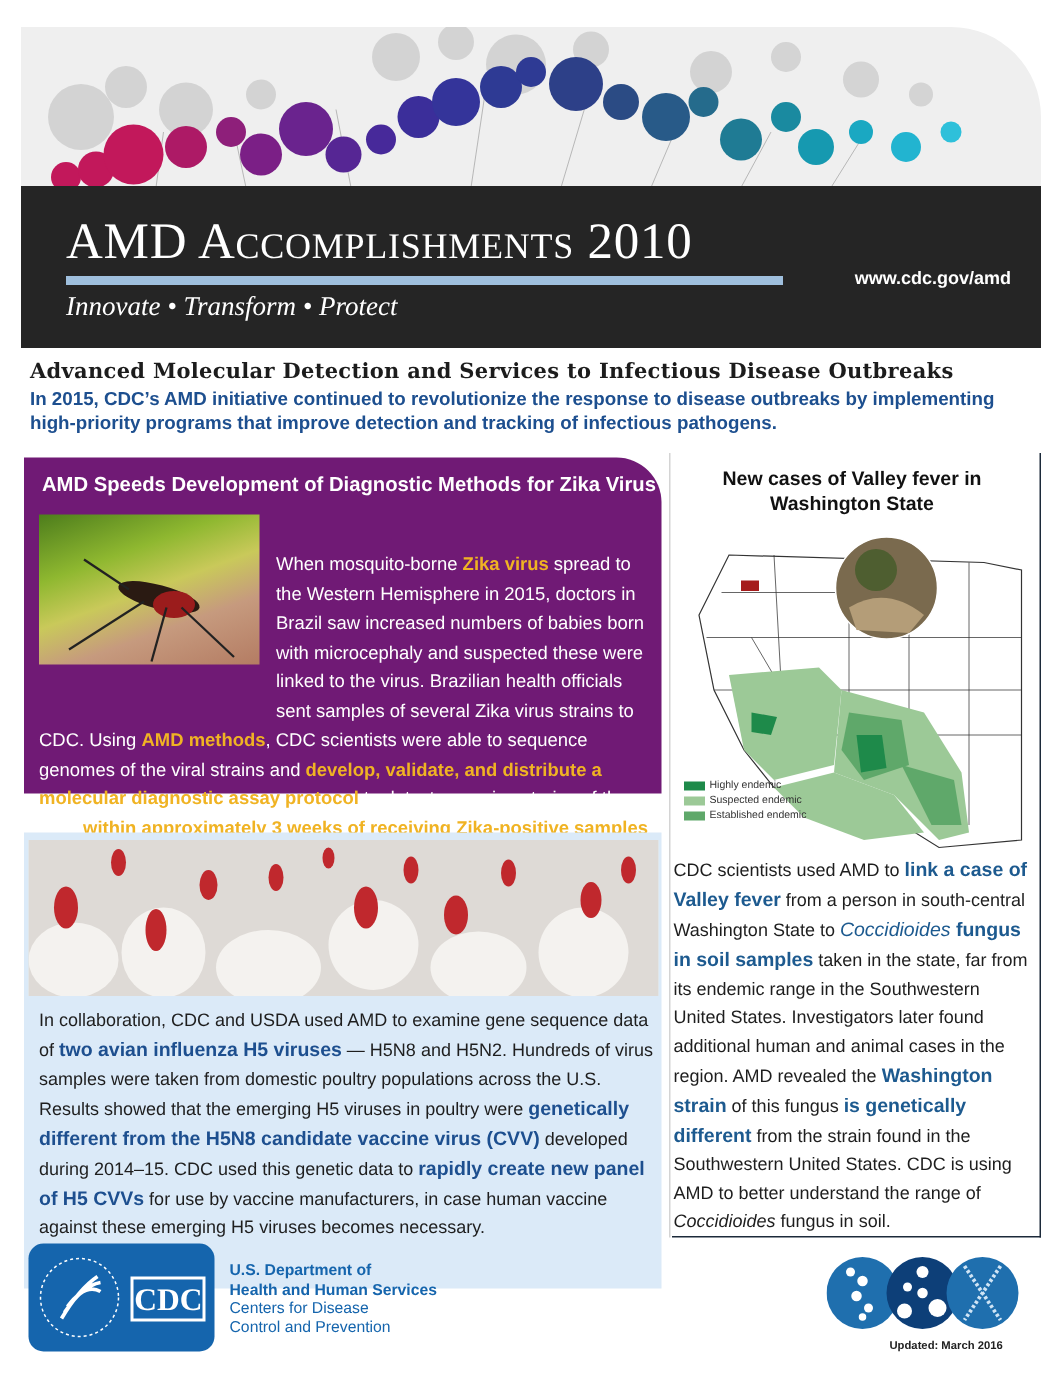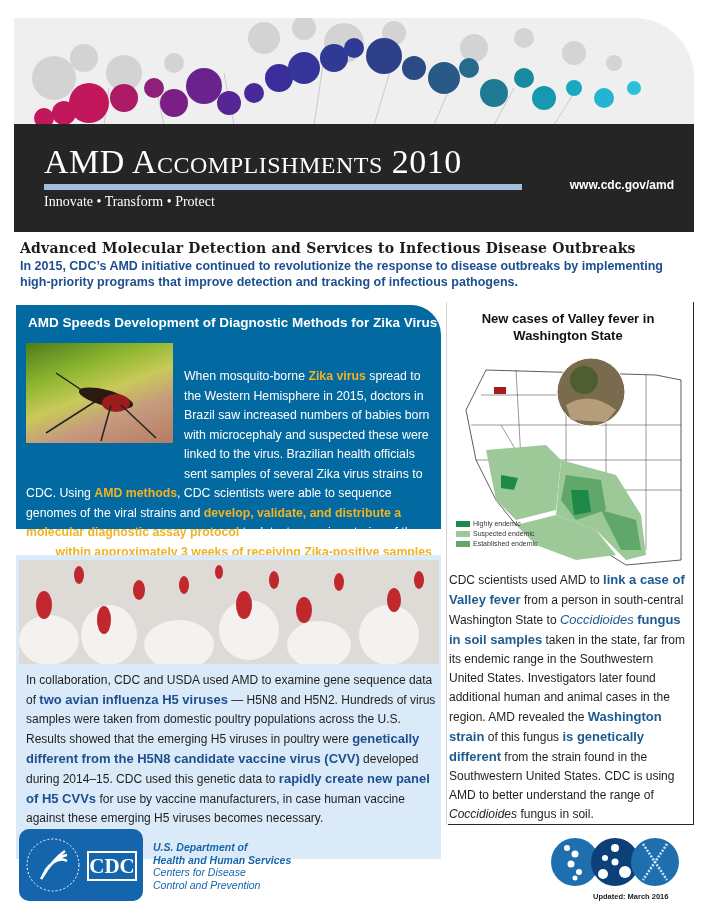--- a/index.html
+++ b/index.html
@@ -8,29 +8,29 @@
 
   .banner-art { position: absolute; left: 14px; top: 18px; width: 680px; height: 107px;
     background: #efefef; border-top-right-radius: 60px; overflow: hidden; }
   .banner-art svg { position: absolute; left: 0; top: 0; }
 
   .header { position: absolute; left: 14px; top: 124px; width: 680px; height: 108px; background: #252525; }
   .title { position: absolute; left: 30px; top: 20px; color: #ffffff;
     font-family: "Liberation Serif", serif; font-size: 34px; font-variant: small-caps; letter-spacing: 0.5px; line-height: 36px; }
   .title-rule { position: absolute; left: 30px; top: 60px; width: 478px; height: 6px; background: #9fbfdd; }
   .tagline { position: absolute; left: 30px; top: 70px; color: #ffffff;
-    font-family: "Liberation Serif", serif; font-size: 14px; }
+    font-family: "Liberation Serif", serif; font-size: 18px; font-style: italic; }
   .site-url { position: absolute; right: 20px; top: 54px; color: #ffffff; font-weight: bold; font-size: 12px; }
 
   .headline { position: absolute; left: 20px; top: 240px; font-family: "DejaVu Serif", serif;
     font-weight: bold; font-size: 14px; color: #1c1c1c; letter-spacing: 0.2px; }
   .intro { position: absolute; left: 20px; top: 258px; width: 670px; color: #1d4f8f; font-size: 12.5px;
     font-weight: bold; line-height: 16px; }
 
-  .zika-box { position: absolute; left: 16px; top: 305px; width: 425px; height: 224px; background: #0369a1;
+  .zika-box { position: absolute; left: 16px; top: 305px; width: 425px; height: 224px; background: #701a75;
     border-top-right-radius: 30px; color: #ffffff; }
   .zika-title { position: absolute; left: 12px; top: 10px; font-size: 13.5px; font-weight: bold; }
   .zika-photo { position: absolute; left: 10px; top: 38px; width: 147px; height: 100px;
     background: linear-gradient(160deg, #4d7d1c 0%, #8fb830 30%, #c9c95a 50%, #c69a7e 70%, #b47c63 100%); overflow: hidden; }
   .zika-text { position: absolute; left: 10px; top: 38px; width: 410px; font-size: 12.3px; line-height: 19.5px; margin-top: 24px; }
   .zika-text .float { float: left; width: 158px; height: 98px; }
   .hl-gold { color: #f0b323; font-weight: bold; }
 
   .turkey-box { position: absolute; left: 16px; top: 555px; width: 425px; height: 304px; background: #dbeaf8; }
   .turkey-photo { position: absolute; left: 3px; top: 5px; width: 420px; height: 104px;
@@ -43,22 +43,22 @@
   .valley-title { position: absolute; left: 0; top: 8px; width: 240px; text-align: center; font-weight: bold; font-size: 13px; line-height: 17px; color: #111; }
   .map { position: absolute; left: 8px; top: 48px; width: 230px; height: 220px; }
   .legend { position: absolute; left: 8px; top: 218px; font-size: 7px; color: #333; }
   .legend-row { display: flex; align-items: center; margin-bottom: 3px; }
   .legend-swatch { width: 14px; height: 6px; margin-right: 3px; }
   .valley-text { position: absolute; left: 1px; top: 268px; width: 240px; font-size: 12px; line-height: 19px; color: #1e1e1e; }
   .valley-text .hl-blue { color: #1d5a8f; }
 
   .footer-logo { position: absolute; left: 19px; top: 829px; width: 124px; height: 72px; background: #1565ad; border-radius: 10px; }
   .cdc-box { position: absolute; left: 68px; top: 22px; width: 50px; height: 30px; border: 2px solid #fff; color: #fff;
-    font-family: "Liberation Serif", serif; font-weight: bold; font-size: 21px; text-align: center; line-height: 26px; }
-  .hhs-text { position: absolute; left: 153px; top: 841px; font-size: 10.5px; line-height: 12.5px; color: #1565ad; font-style: italic; }
+    font-family: "Liberation Serif", serif; font-weight: bold; font-size: 21px; text-align: right; line-height: 26px; }
+  .hhs-text { position: absolute; left: 153px; top: 841px; font-size: 10.5px; line-height: 12.5px; color: #1565ad; }
   .hhs-text .b { font-weight: bold; }
   .icons { position: absolute; left: 551px; top: 836px; }
   .updated { position: absolute; left: 593px; top: 892px; font-size: 7.5px; font-weight: bold; color: #222; }
 </style>
 </head>
 <body>
 
 <div class="banner-art">
   <svg width="680" height="107" viewBox="0 0 680 107">
     <g opacity="0.55" fill="#bdbdbd">

